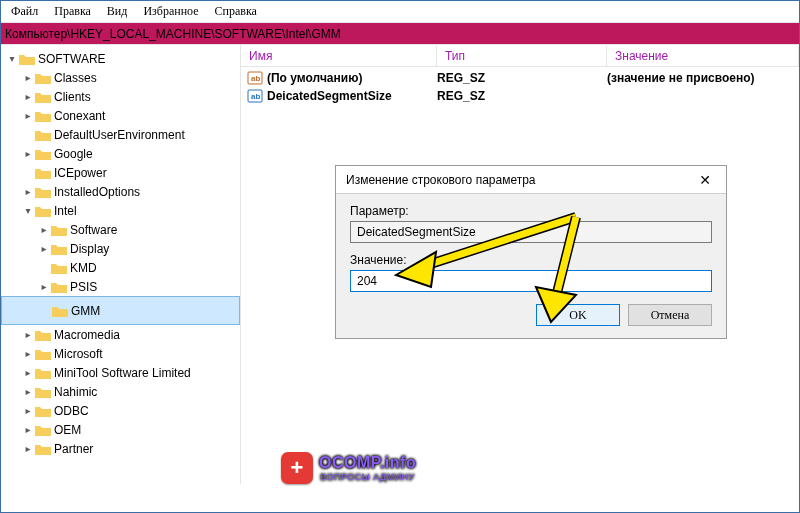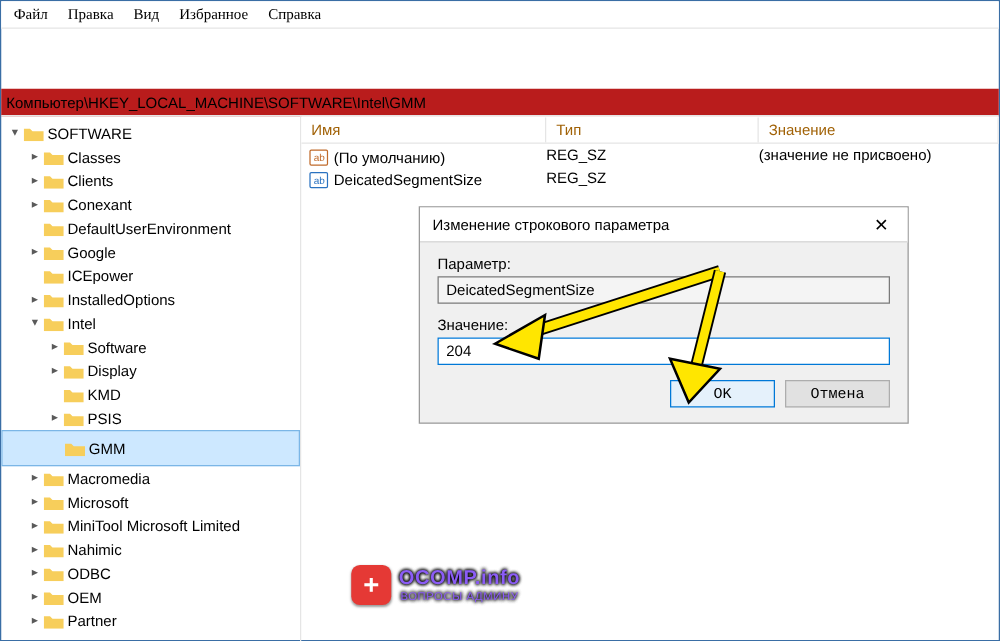--- a/index.html
+++ b/index.html
@@ -3,46 +3,46 @@
 <meta charset="utf-8">
 <style>
   * { box-sizing: border-box; }
   html, body { margin:0; padding:0; font-family: "Segoe UI", Tahoma, sans-serif; font-size:12px; color:#000; background:#f0f0f0; }
   .window { width:800px; height:513px; background:#fff; border:1px solid #3a6ea5; position:relative; }
   .titlebar { height:28px; background:#fff; display:flex; align-items:center; padding:0 6px; border-bottom:1px solid #e5e5e5; }
   .titlebar-icon { width:16px; height:16px; display:inline-block; margin-right:6px; }
   .titlebar-text { font-size:12px; }
   .menubar { height:22px; background:#fff; display:flex; align-items:center; padding:0 2px; border-bottom:1px solid #e5e5e5;font-family:Liberation Serif, serif; }
   .menubar span { padding:2px 8px; cursor:default; }
-  .addrbar { height:22px; background:#b91c1c; display:flex; align-items:center; padding:0 4px; border-bottom:1px solid #e5e5e5; font-size:12px;margin-top:48px; }
+  .addrbar { height:22px; background:#be185d; display:flex; align-items:center; padding:0 4px; border-bottom:1px solid #e5e5e5; font-size:12px; }
   .main { display:flex; height:calc(100% - 72px); position:relative; }
   .tree { width:240px; border-right:1px solid #e5e5e5; overflow:hidden; padding:4px 0; }
   .tree-item { display:flex; align-items:center; height:19px; padding-left:4px; white-space:nowrap; }
   .tw { width:14px; text-align:center; color:#5a5a5a; display:inline-block; font-size:10px; line-height:1; }
   .folder-icon { width:16px; height:12px; display:inline-block; margin:0 3px 0 0; }
   .folder-icon svg { display:block; }
   .tree-label { font-size:12px; }
   .tree-item.selected { background:#cde8ff; border:1px solid #7bb6e6; height:29px; }
   .list { flex:1; overflow:hidden; position:relative; }
   .list-header { display:flex; border-bottom:1px solid #e5e5e5; background:#fff; height:22px; align-items:center; }
-  .list-header div { padding:3px 8px; border-right:1px solid #e5e5e5; font-size:12px; color:#a16207; }
+  .list-header div { padding:3px 8px; border-right:1px solid #e5e5e5; font-size:12px; color:#a21caf; }
   .list-body { padding-top:2px; }
-  .list-row { display:flex; height:18px; }
+  .list-row { display:flex; align-items:center; height:18px;font-weight:bold; }
   .row-icon { width:16px; height:16px; margin:0 4px 0 6px; display:inline-block; }
   .col-name { width:196px; display:flex; align-items:center; }
   .col-type { width:170px; }
   .col-val  { flex:1; }
   .dialog { position:absolute; left:334px; top:164px; width:392px; background:#f0f0f0; border:1px solid #9a9a9a; z-index:5; }
   .dialog-title { height:28px; display:flex; align-items:center; justify-content:space-between; padding:0 6px 0 10px; background:#fff; border-bottom:1px solid #d0d0d0; }
   .dialog-body { padding:10px 14px 12px; }
   .dlabel { font-size:12px; margin-bottom:3px; display:block; }
   .dfield { width:100%; height:22px; border:1px solid #7a7a7a; background:#fff; padding:2px 6px; font-size:12px; font-family:inherit; }
   .dfield.readonly { background:#f4f4f4; }
   .dbtns { display:flex; justify-content:flex-end; gap:8px; padding:0 14px 12px; }
-  .dbtn { width:84px; height:22px; border:1px solid #adadad; background:#e1e1e1; font-size:12px; font-family:Liberation Mono, monospace; cursor:default; }
+  .dbtn { width:84px; height:22px; border:1px solid #adadad; background:#e1e1e1; font-size:12px; font-family:Liberation Serif, serif; cursor:default; }
   .dbtn.default { border:1px solid #0078d7; background:#e5f1fb; }
   .arrow-overlay { position:absolute; pointer-events:none; z-index:7; }
   .watermark { position:absolute; left:280px; bottom:28px; z-index:8; display:flex; align-items:center; }
   .wm-plus { width:32px; height:32px; background:#e53935; border-radius:7px; display:flex; align-items:center; justify-content:center; color:#fff; font-size:22px; font-weight:bold; margin-right:6px; box-shadow:0 1px 2px rgba(0,0,0,0.4); }
   .wm-text { font-family:sans-serif; color:#8b5cf6; text-shadow:0 0 3px #000, 0 0 3px #000, 0 0 3px #000;text-align:center; }
   .wm-text .l1 { font-size:16px; font-weight:bold; letter-spacing:.5px; }
   .wm-text .l2 { font-size:9px; letter-spacing:.5px; }
   .close-x { width:30px; text-align:center; font-size:14px; color:#000; }
 </style>
 </head>
@@ -213,21 +213,21 @@
           </span>
           <span class="tree-label">Microsoft</span>
         </div>
       <div class="tree-item" style="padding-left:20px">
           <span class="tw">▸</span>
           <span class="folder-icon">
             <svg width="16" height="12">
               <path d="M0 2h5l2 2h9v8H0z" fill="#f7ce5b"></path>
             </svg>
           </span>
-          <span class="tree-label">MiniTool Microsoft Limited</span>
+          <span class="tree-label">MiniTool Software Limited</span>
         </div>
       <div class="tree-item" style="padding-left:20px">
           <span class="tw">▸</span>
           <span class="folder-icon">
             <svg width="16" height="12">
               <path d="M0 2h5l2 2h9v8H0z" fill="#f7ce5b"></path>
             </svg>
           </span>
           <span class="tree-label">Nahimic</span>
         </div>

